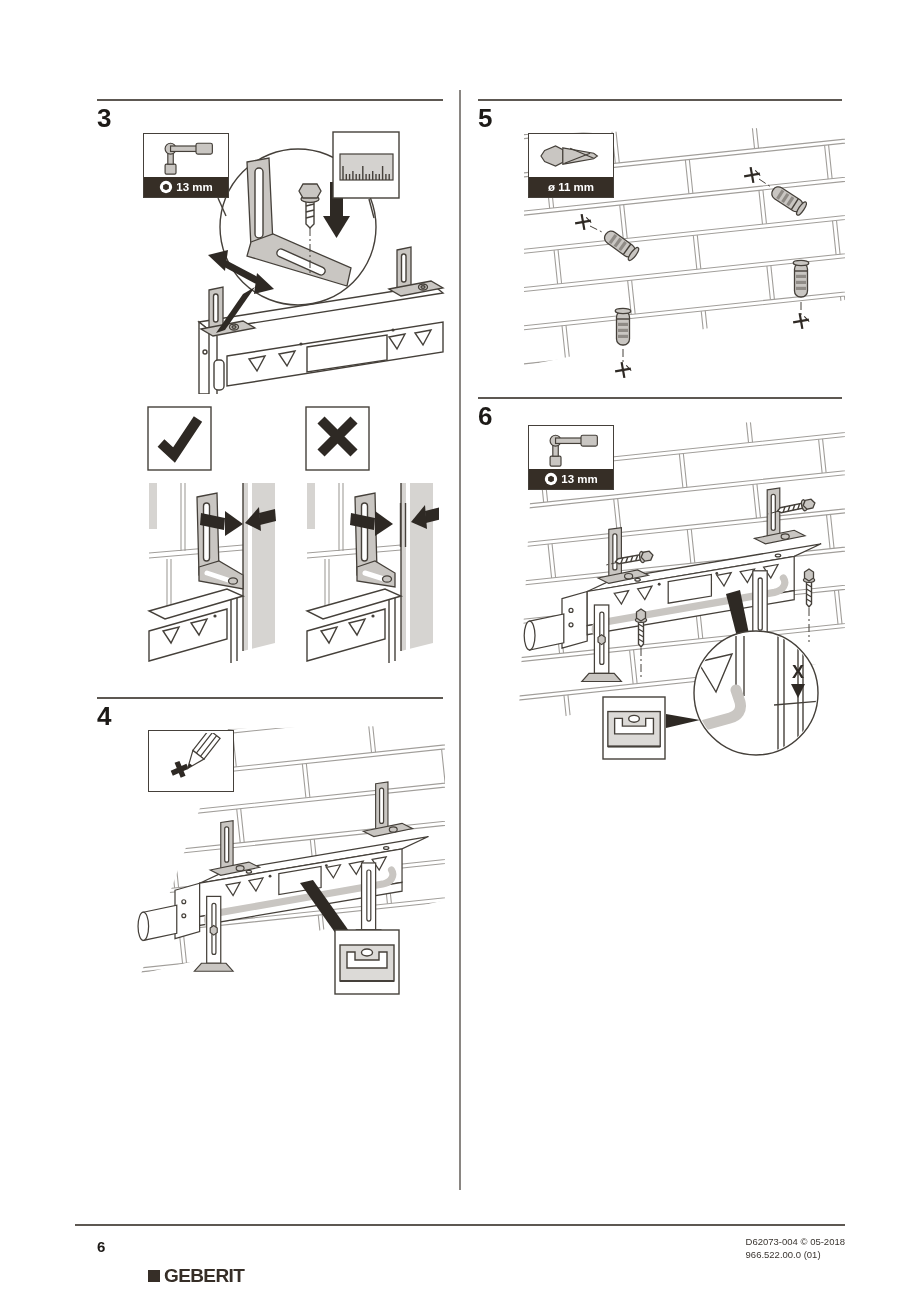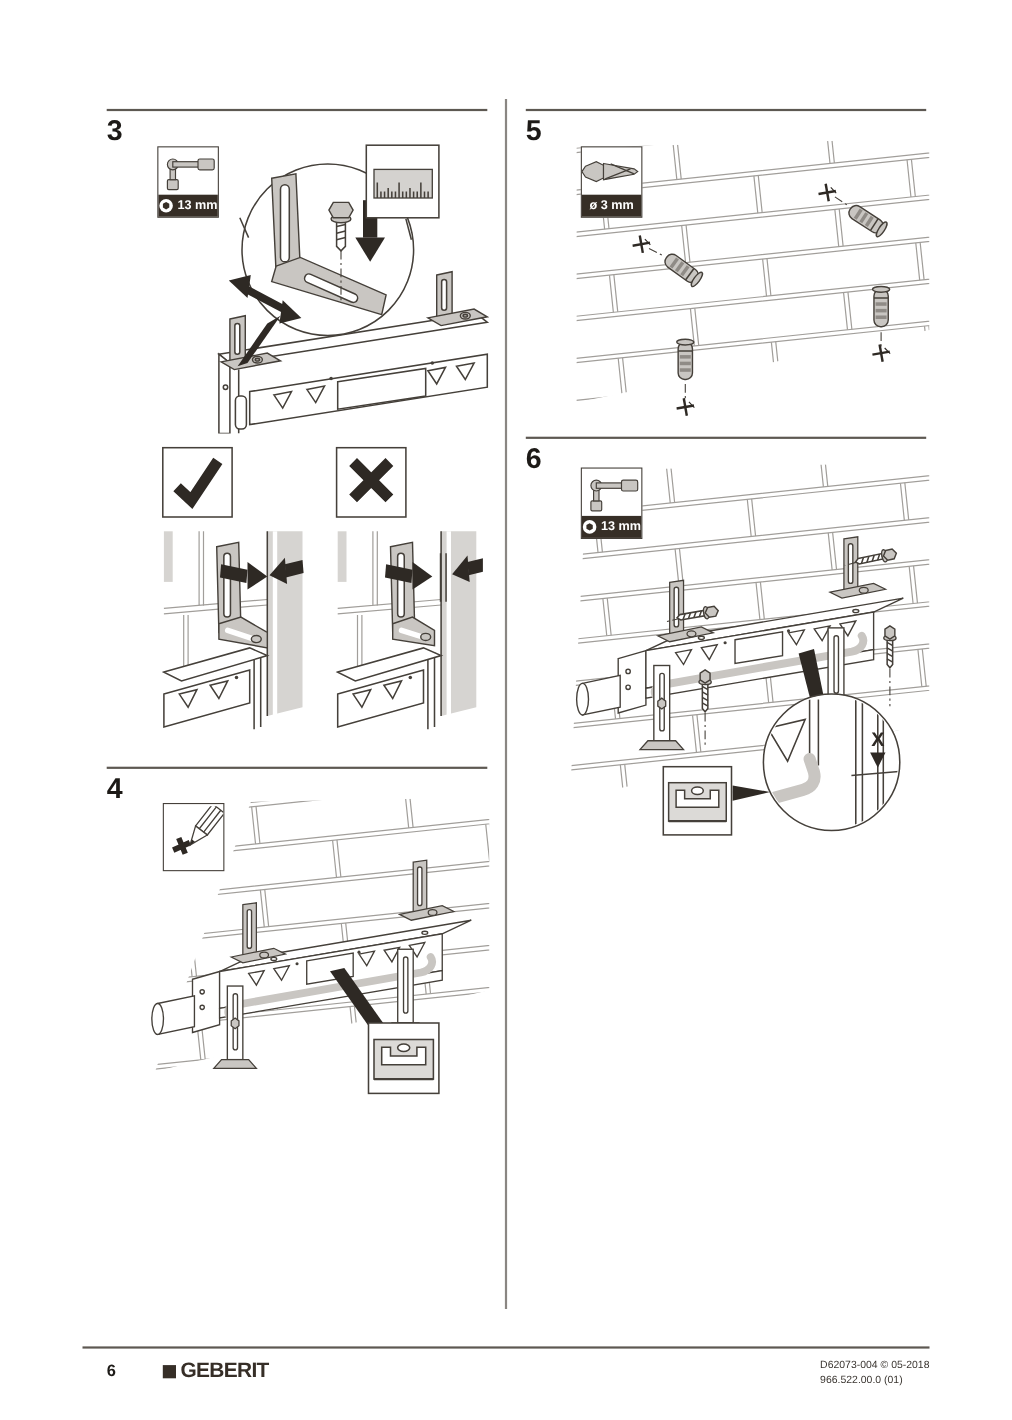--- a/index.html
+++ b/index.html
@@ -1,28 +1,28 @@
 <!DOCTYPE html>
 <html><head>
 <meta charset="utf-8">
 <style>
   html,body{margin:0;padding:0;background:#e8e8e8;font-family:"Liberation Sans",sans-serif;}
   .page{position:relative;width:920px;height:1291px;background:#ffffff;overflow:hidden;}
   .rule{position:absolute;height:2px;background:#5d5852;}
   .vdivider{position:absolute;width:1.5px;background:#8a8682;}
   .stepnum{position:absolute;font-size:26px;font-weight:bold;color:#1d1a17;line-height:1;z-index:5;}
   
-  .toolbox{position:absolute;width:56px;border:1.8px solid #45403a;background:#fff;z-index:6;box-sizing:border-box;}
+  .toolbox{position:absolute;width:86px;border:1.8px solid #45403a;background:#fff;z-index:6;box-sizing:border-box;}
   .toolbox-art{height:43px;display:flex;align-items:center;justify-content:center;}
   .toolbox-art.tall{height:60px;}
   .toolbox-band{height:20px;background:#362e26;display:flex;align-items:center;justify-content:center;gap:3px;}
   .toolbox-band span{color:#ffffff;font-size:11.5px;font-weight:bold;white-space:nowrap;}
   
   .footer-page{position:absolute;font-size:15px;font-weight:bold;color:#1d1a17;}
-  .brand{position:absolute;display:flex;align-items:center;gap:4px;}
+  .brand{position:absolute;display:flex;align-items:center;gap:4px;margin-top:29px;}
   .brand-square{width:12px;height:12px;background:#362e27;display:inline-block;}
   .brand-text{font-size:19px;font-weight:bold;letter-spacing:-0.6px;color:#362e27;}
   .footer-refs{position:absolute;text-align:left;font-size:9.5px;line-height:12.5px;color:#3a3530;}
   
   .ln{stroke:#45403a;stroke-width:1.4;fill:none;}
   .fw{fill:#ffffff;stroke:#45403a;stroke-width:1.4;}
   .fg{fill:#c9c6c2;stroke:#45403a;stroke-width:1.3;}
   .fsh{fill:#d6d4d1;stroke:none;}
   .fd{fill:#2e2924;stroke:none;}
   .mor{stroke:#a19e9a;stroke-width:1.1;fill:none;}
@@ -353,21 +353,21 @@
 
   <div class="toolbox" style="left:528px;top:133px">
     <div class="toolbox-art">
       <svg width="62" height="40" viewBox="0 0 66 44">
         <polygon class="fg" points="4,16 16,11 24,15 24,29 16,33 4,28 0,22"></polygon>
         <polygon class="fg" points="24,13 58,19 62,22 58,25 24,31"></polygon>
         <path class="ln" stroke-width="1" d="M26,30 L54,19 M32,13.5 L58,24.5"></path>
       </svg>
     </div>
     <div class="toolbox-band">
-      <span>ø 3 mm</span>
+      <span>ø 11 mm</span>
     </div>
   </div>
 
   <div class="rule" style="left:478px;top:397px;width:364px"></div>
   <div class="stepnum" style="left:478px;top:403px">6</div>
 
   <svg class="figsvg" style="left:478px;top:398px" width="367" height="402" viewBox="0 0 367 402">
     <defs>
       <clipPath id="clip-w6">
           <polygon points="56,30 367,22 367,260 40,328"></polygon>

